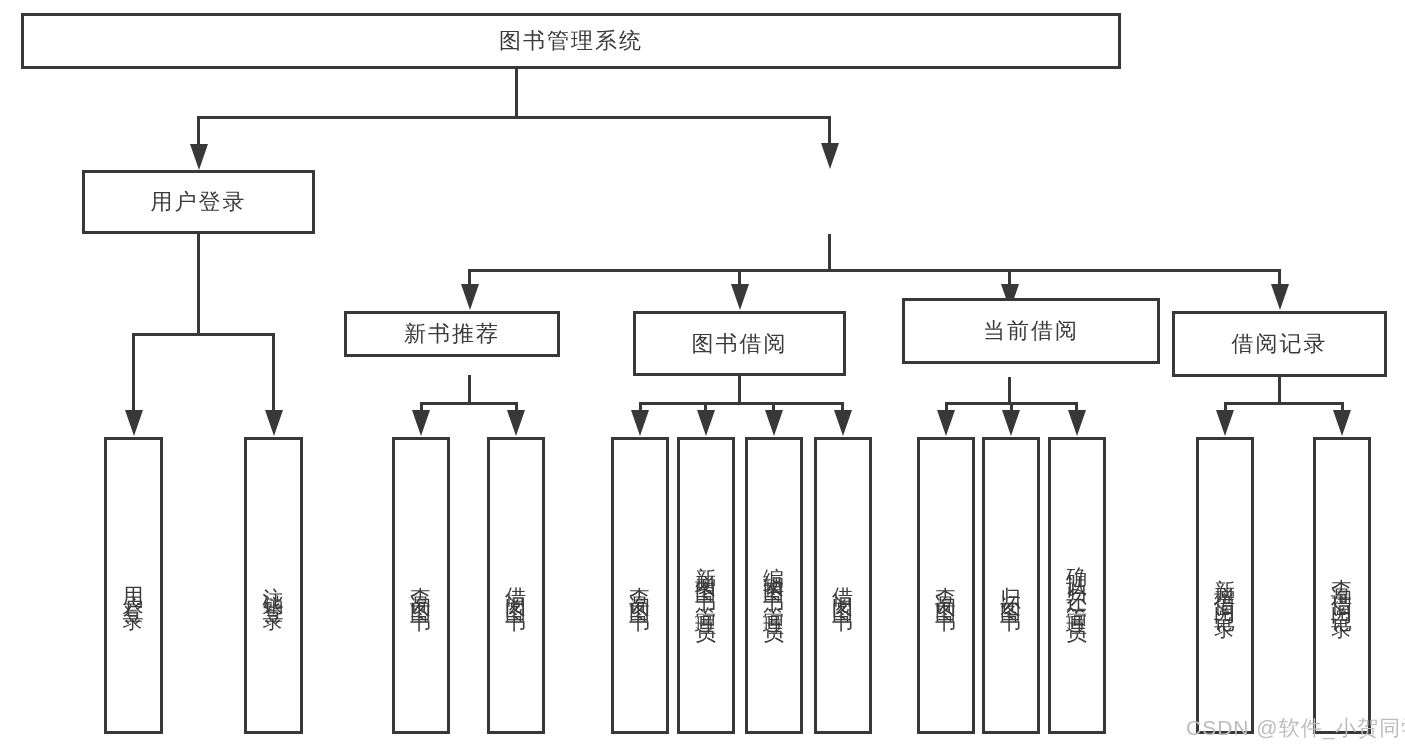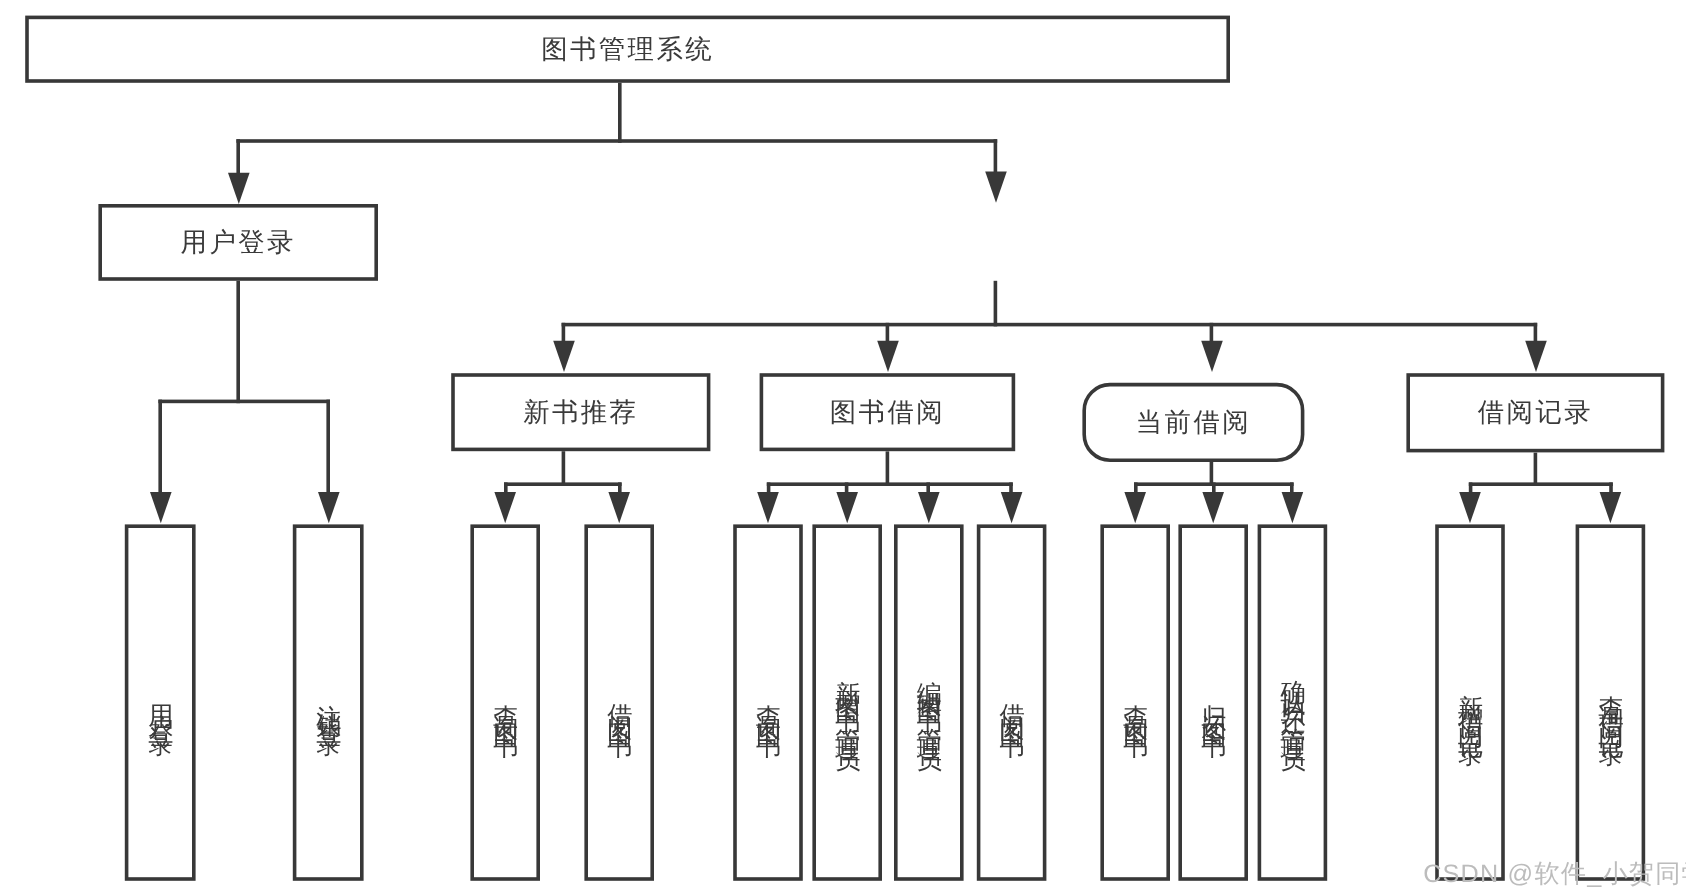--- a/index.html
+++ b/index.html
@@ -54,21 +54,21 @@
     color:var(--watermark);
     z-index:5;
     white-space:nowrap;
   }
 </style>
 </head>
 <body>
 
 <div id="stage">
 
-  <div class="box h" style="left:21px;top:13px;width:1004px;height:56px;">图书管理系统</div>
+  <div class="box h" style="left:21px;top:13px;width:1100px;height:56px;">图书管理系统</div>
 
   <div class="ln" style="left:515px;top:68px;width:3px;height:51px;"></div>
   <div class="ln" style="left:197px;top:116px;width:634px;height:3px;"></div>
   <div class="ln" style="left:197px;top:116px;width:3px;height:30px;"></div>
   <div class="arrow" style="left:190px;top:144px;"></div>
   <div class="ln" style="left:828px;top:116px;width:3px;height:29px;"></div>
   <div class="arrow" style="left:821px;top:143px;"></div>
 
   <div class="box h" style="left:82px;top:170px;width:233px;height:64px;">用户登录</div>
 
@@ -83,23 +83,23 @@
   <div class="ln" style="left:468px;top:269px;width:813px;height:3px;"></div>
   <div class="ln" style="left:468px;top:269px;width:3px;height:17px;"></div>
   <div class="arrow" style="left:461px;top:284px;"></div>
   <div class="ln" style="left:738px;top:269px;width:3px;height:17px;"></div>
   <div class="arrow" style="left:731px;top:284px;"></div>
   <div class="ln" style="left:1008px;top:269px;width:3px;height:17px;"></div>
   <div class="arrow" style="left:1001px;top:284px;"></div>
   <div class="ln" style="left:1278px;top:269px;width:3px;height:17px;"></div>
   <div class="arrow" style="left:1271px;top:284px;"></div>
 
-  <div class="box h" style="left:376px;top:311px;width:216px;height:65px;">新书推荐</div>
+  <div class="box h" style="left:344px;top:311px;width:216px;height:46px;">新书推荐</div>
   <div class="box h" style="left:633px;top:311px;width:213px;height:65px;">图书借阅</div>
-  <div class="box h" style="left:902px;top:319px;width:185px;height:66px;border-radius:23px;">当前借阅</div>
+  <div class="box h" style="left:902px;top:298px;width:258px;height:66px;">当前借阅</div>
   <div class="box h" style="left:1172px;top:311px;width:215px;height:66px;">借阅记录</div>
 
   <div class="ln" style="left:468px;top:375px;width:3px;height:29px;"></div>
   <div class="ln" style="left:420px;top:402px;width:98px;height:3px;"></div>
   <div class="ln" style="left:420px;top:402px;width:3px;height:10px;"></div>
   <div class="arrow" style="left:412px;top:410px;"></div>
   <div class="ln" style="left:515px;top:402px;width:3px;height:10px;"></div>
   <div class="arrow" style="left:507px;top:410px;"></div>
 
   <div class="ln" style="left:738px;top:376px;width:3px;height:28px;"></div>

